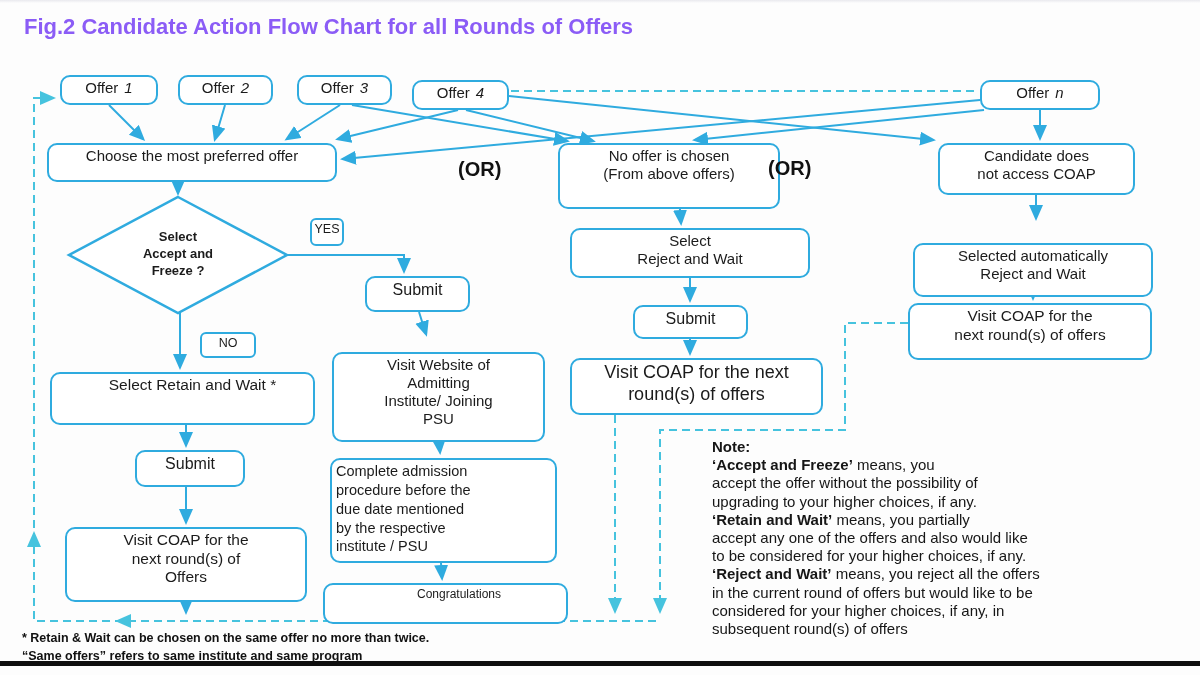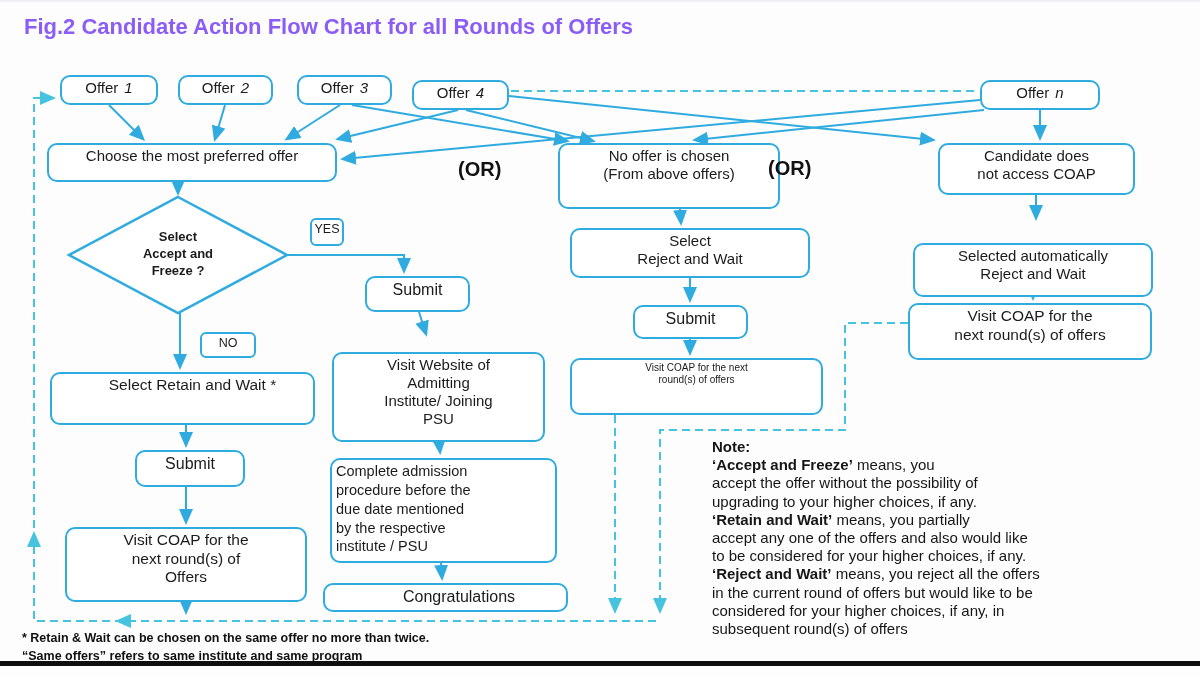--- a/index.html
+++ b/index.html
@@ -111,32 +111,32 @@
   <div class="box" style="left:365px;top:276px;width:105px;height:36px;font-size:16px;">Submit</div>
   <div class="box" style="left:332px;top:340px;width:213px;height:90px;font-size:15px;margin-top:12px;">Visit Website of
 Admitting
 Institute/ Joining
 PSU</div>
   <div class="box leftalign" style="left:330px;top:458px;width:227px;height:105px;font-size:14.5px;line-height:1.3;">Complete admission
 procedure before the
 due date mentioned
 by the respective
 institute / PSU</div>
-  <div class="box" style="left:323px;top:583px;width:245px;height:29px;font-size:16px;padding-left:31px;">Congratulations</div>
+  <div class="box" style="left:323px;top:583px;width:245px;height:41px;font-size:12px;padding-left:31px;">Congratulations</div>
 
   <div class="box" style="left:50px;top:372px;width:265px;height:53px;font-size:15.5px;padding-left:24px;">Select Retain and Wait *</div>
   <div class="box" style="left:135px;top:450px;width:110px;height:37px;font-size:16px;">Submit</div>
   <div class="box" style="left:65px;top:527px;width:242px;height:75px;font-size:15.5px;">Visit COAP for the
 next round(s) of
 Offers</div>
 
   <div class="box" style="left:570px;top:228px;width:240px;height:50px;font-size:15px;">Select
 Reject and Wait</div>
   <div class="box" style="left:633px;top:305px;width:115px;height:34px;font-size:16px;">Submit</div>
-  <div class="box" style="left:570px;top:358px;width:253px;height:57px;font-size:10px;">Visit COAP for the next
+  <div class="box" style="left:570px;top:358px;width:253px;height:57px;font-size:18px;">Visit COAP for the next
 round(s) of offers</div>
 
   <div class="box" style="left:913px;top:223px;width:240px;height:54px;font-size:15px;margin-top:20px;">Selected automatically
 Reject and Wait</div>
   <div class="box" style="left:908px;top:303px;width:244px;height:57px;font-size:15.5px;">Visit COAP for the
 next round(s) of offers</div>
 
   <div class="noteblock">
     <div class="nline"><b>Note:</b><span></span></div>
     <div class="nline"><b>‘Accept and Freeze’</b><span> means, you</span></div>

